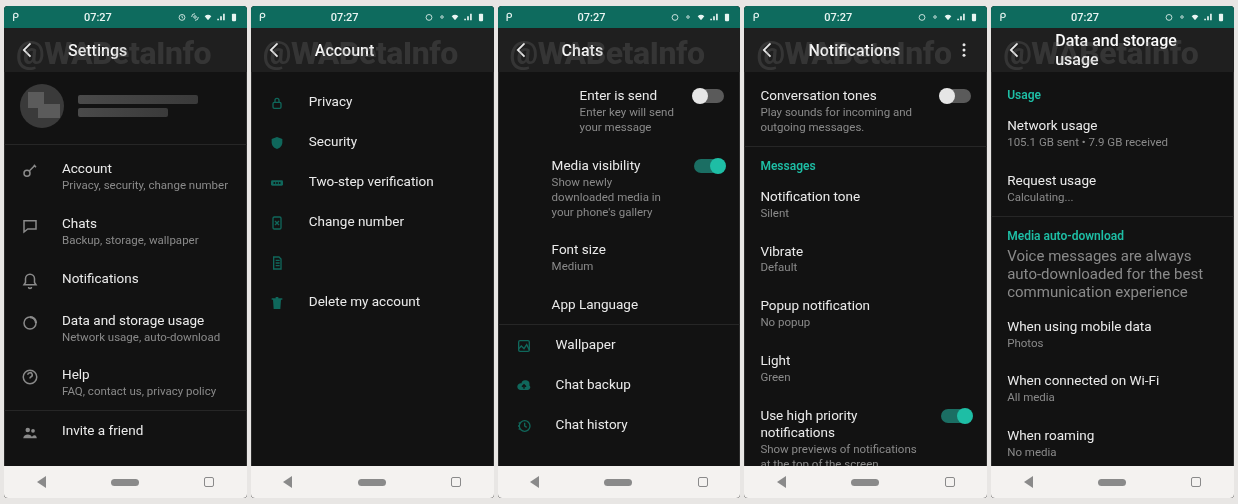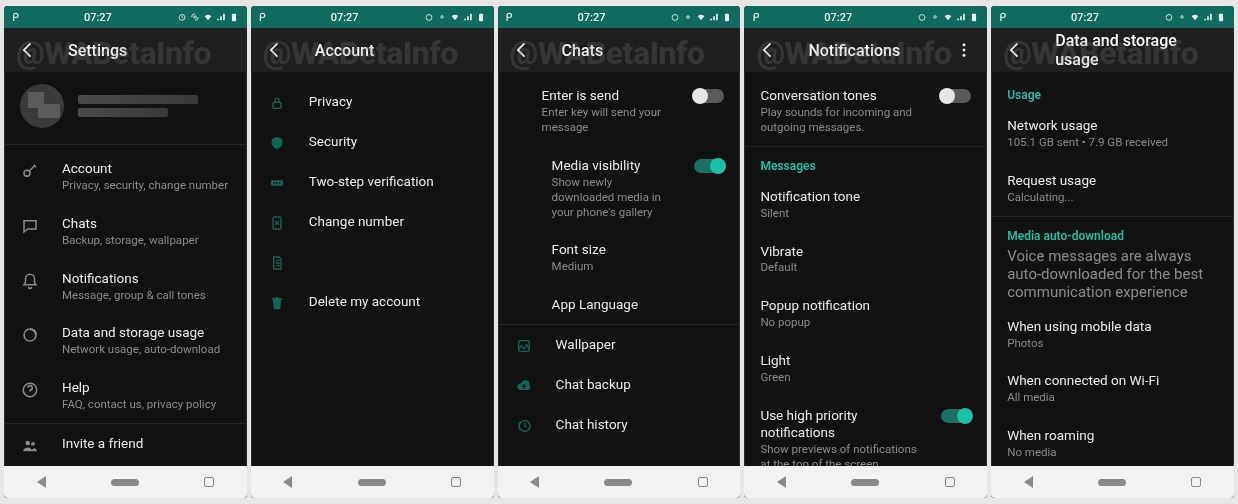--- a/index.html
+++ b/index.html
@@ -197,21 +197,20 @@
         </span>
       </div>
       <div class="item">
         <span class="ic">
             <svg width="18" height="18" viewBox="0 0 24 24" fill="none" stroke="#bdbdbd" stroke-width="2">
               <path d="M6 9a6 6 0 1 1 12 0v5l2 3H4l2-3zM10 20a2 2 0 0 0 4 0"></path>
             </svg>
           </span>
         <span class="txt">
           <div class="lbl">Notifications</div>
-          <div class="sub">Message, group &amp; call tones</div>
         </span>
       </div>
       <div class="item">
         <span class="ic">
             <svg width="18" height="18" viewBox="0 0 24 24" fill="none" stroke="#bdbdbd" stroke-width="2">
               <circle cx="12" cy="12" r="8"></circle>
               <path d="M12 4a8 8 0 0 1 8 8" stroke-width="3"></path>
             </svg>
           </span>
         <span class="txt">
@@ -388,21 +387,21 @@
       <span class="back">
           <svg width="20" height="20" viewBox="0 0 24 24" fill="none" stroke="#e6e6e6" stroke-width="2.2">
             <path d="M15 4l-8 8 8 8"></path>
           </svg>
         </span>
       <span class="title">Chats</span>
     </div>
     <div class="wm">@WABetaInfo</div>
 
     <div class="list">
-      <div class="item noicon" style="padding-left:44px;gap:19px;">
+      <div class="item noicon" style="padding-left:82px;gap:19px;">
         <span class="txt">
           <div class="lbl">Enter is send</div>
           <div class="sub">Enter key will send your message</div>
         </span>
         <span class="ctrl">
             <span class="sw off">
               <span class="knob"></span>
             </span>
           </span>
       </div>

